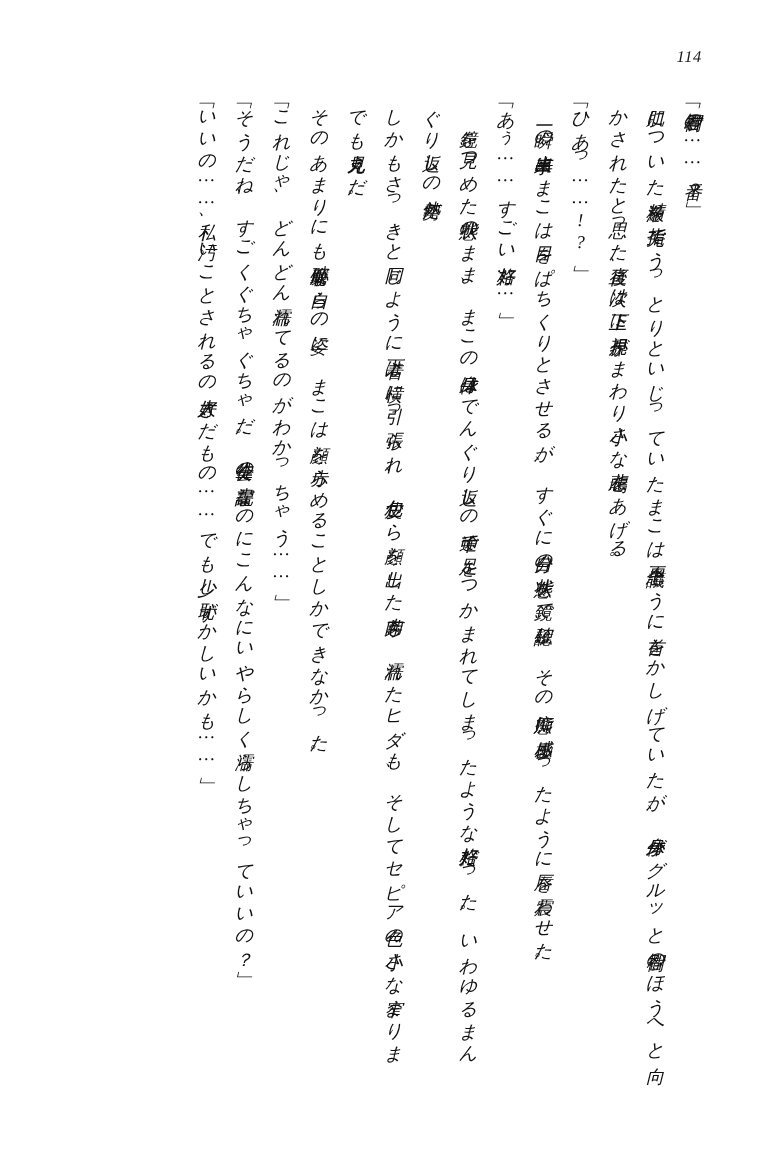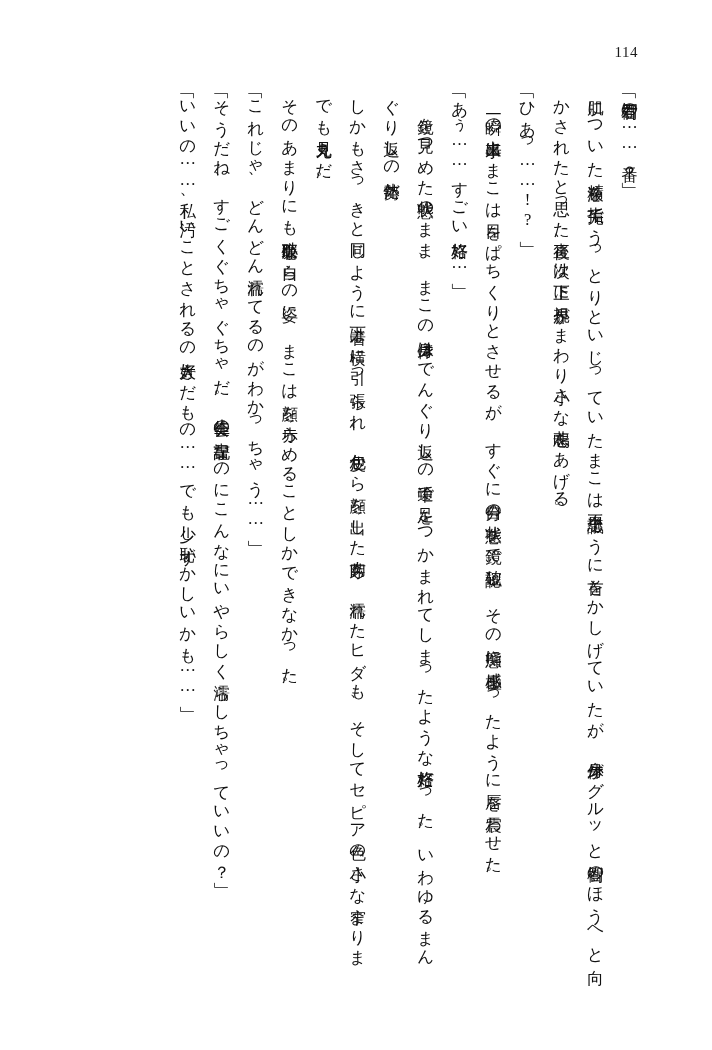--- a/index.html
+++ b/index.html
@@ -9,20 +9,21 @@
   }
   body {
     font-family: "Liberation Serif", "DejaVu Serif", serif;
   }
   .page {
     position: relative;
     width: 712px;
     height: 1050px;
     background: #ffffff;
     overflow: hidden;
+    font-style: italic;
   }
   .page-number {
     position: absolute;
     top: 44px;
     right: 74px;
     font-size: 15px;
     color: #1a1a1a;
     letter-spacing: 0.5px;
     font-family: "Liberation Serif", "DejaVu Serif", serif;
   }

